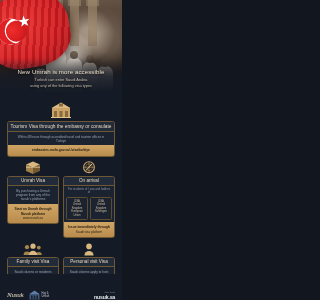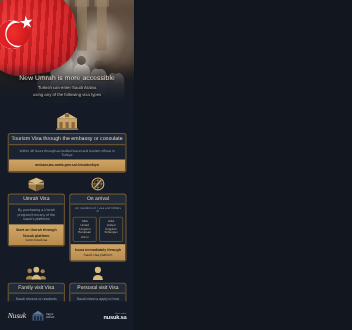--- a/index.html
+++ b/index.html
@@ -163,21 +163,21 @@
   .chip b{ display:block; color:#cdbb9c; font-weight:normal; }
   .chips-head{
     color:#8d96a4; font-size:2.8px; line-height:3.6px;
     text-align:center; padding:2px 3px 0;
   }
 
   
   .footer{
     position:absolute; left:0; right:0; bottom:0;
     height:26px; padding:0 7px;
-    display:flex; align-items:center; justify-content:space-between;
+    display:flex; align-items:flex-end; justify-content:space-between;
     background:#151b26;
   }
   .logos{ display:flex; align-items:center; gap:5px; }
   .nusuk-script{
     color:#e3d6c0; font-size:7px; font-style:italic;
     font-family:"Liberation Serif", serif; letter-spacing:-.2px;
   }
   .mini-logo{ display:flex; align-items:center; gap:2px; }
   .mini-logo .ml-text{
     color:#c3cbd6; font-size:2.6px; line-height:3px; text-align:left;

